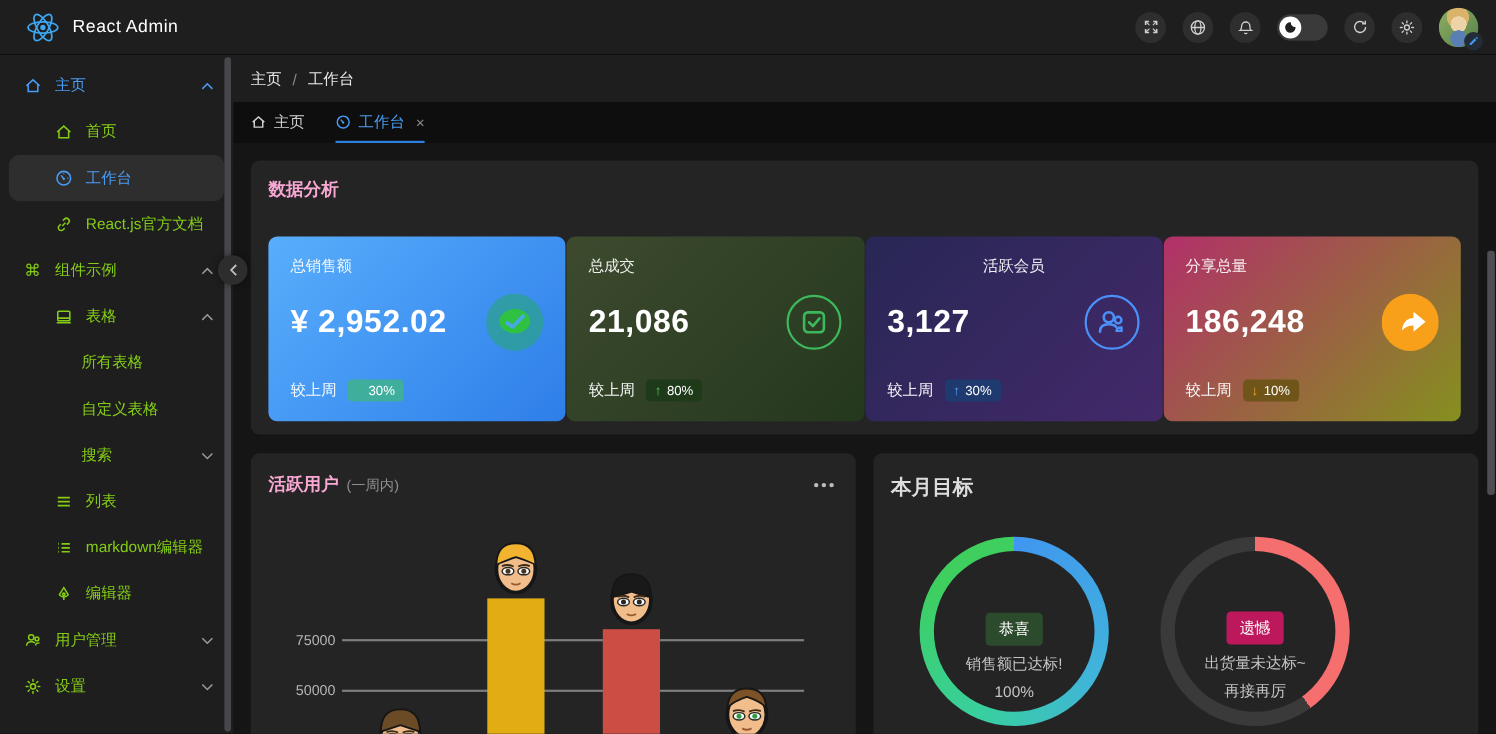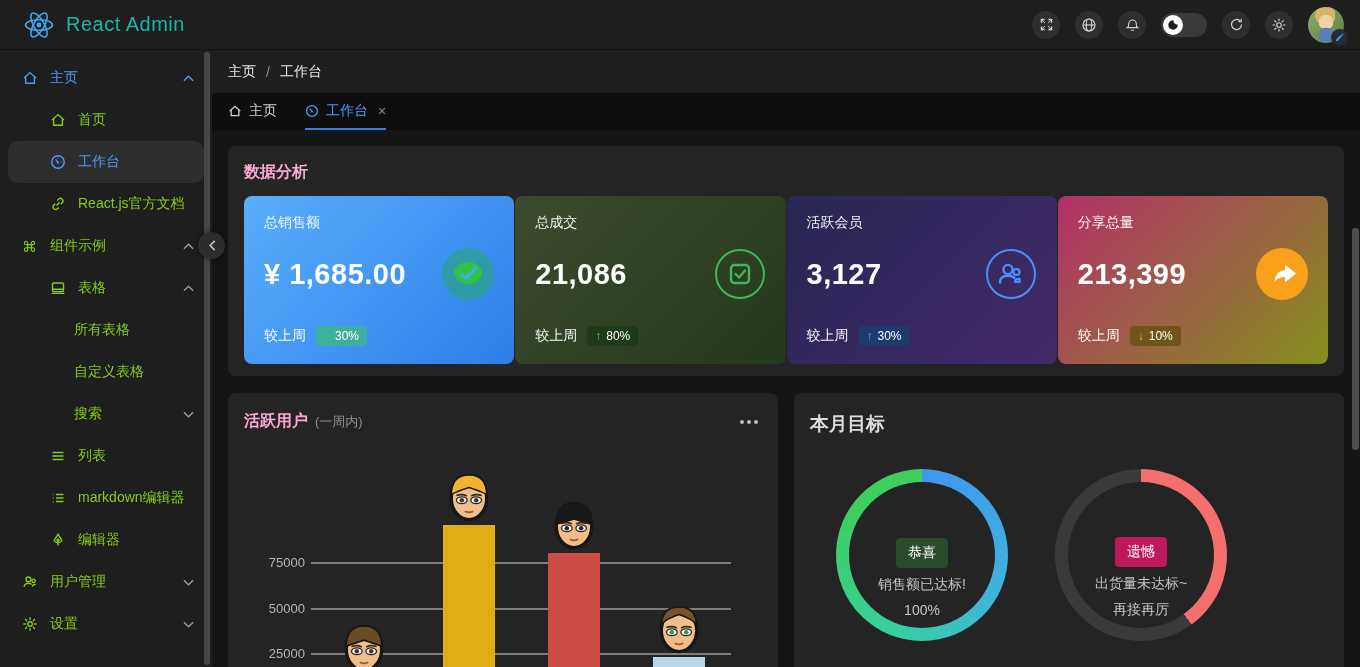--- a/index.html
+++ b/index.html
@@ -5,21 +5,21 @@
   * { margin:0; padding:0; box-sizing:border-box; }
   html,body { width:1360px; height:667px; overflow:hidden; background:#151515;
     font-family:"Liberation Sans","DejaVu Sans",sans-serif; }
   body { position:relative; color:#ddd; }
   svg { display:block; }
 
   
   .header { position:absolute; left:0; top:0; width:1360px; height:50px; background:#1e1e1e;
     border-bottom:1px solid #101010; display:flex; align-items:center; justify-content:space-between; z-index:10; }
   .logo-wrap { display:flex; align-items:center; gap:10px; padding-left:22px; cursor:pointer; }
-  .app-title { font-size:20px; color:#14b8a6; letter-spacing:.5px; }
+  .app-title { font-size:16px; color:#ffffff; letter-spacing:.5px; }
   .h-actions { display:flex; align-items:center; gap:15px; padding-right:16px; }
   .hbtn { width:28px; height:28px; border-radius:50%; background:#2e2e2e; border:none; cursor:pointer;
     display:flex; align-items:center; justify-content:center; color:#cfcfcf; }
   .toggle { width:46px; height:24px; border-radius:12px; background:#3a3a3a; position:relative; cursor:pointer; }
   .knob { position:absolute; left:2px; top:2px; width:20px; height:20px; border-radius:50%; background:#fff;
     display:flex; align-items:center; justify-content:center; }
   .avatar { width:36px; height:36px; border-radius:50%; position:relative; cursor:pointer;
     background:
       radial-gradient(circle at 50% 78%, #5a7fb5 0 22%, transparent 23%),
       radial-gradient(circle at 50% 42%, #ecd3a8 0 26%, transparent 27%),
@@ -54,21 +54,21 @@
   .tab { display:flex; align-items:center; gap:7px; margin-right:28px; font-size:14px; color:#d0d0d0; cursor:pointer;
     border-bottom:2px solid transparent; }
   .tab.active { color:#4a9cf5; border-bottom-color:#2f7fe0; }
   .tclose { color:#9a9a9a; font-size:14px; margin-left:3px; cursor:pointer; }
   .tab.active .tclose { color:#8a8a8a; }
   .content { position:relative; height:537px; background:#151515; padding:0 16px; }
 
   .panel { background:#242424; border-radius:8px; }
   .p-stats { margin-top:16px; padding:16px 16px 12px; }
   .p-stats h3, .phead h3, .p-goal h3 { font-size:16px; color:#f9a8d4; font-weight:bold; }
-  .cards { display:flex; gap:1px; margin-top:13px; }
+  .cards { display:flex; gap:1px; margin-top:32px; }
   .stat-card { flex:1; height:168px; border-radius:8px; padding:18px 20px; position:relative; color:#fff; cursor:pointer; }
   .c-title { font-size:14px; color:rgba(255,255,255,.92); }
   .c-main { display:flex; align-items:center; justify-content:space-between; margin-top:16px; }
   .c-value { font-size:29px; font-weight:bold; letter-spacing:.5px; }
   .c-foot { position:absolute; left:20px; bottom:18px; display:flex; align-items:center; gap:10px; font-size:14px;
     color:rgba(255,255,255,.95); }
   .badge { display:inline-flex; align-items:center; gap:5px; border-radius:4px; padding:3px 8px; font-size:12px; color:#fff; }
   .badge-arrow { font-weight:bold; }
 
   .row2 { display:flex; gap:16px; margin-top:17px; }
@@ -338,21 +338,21 @@
 
   <div class="content">
 
     <section class="panel p-stats">
       <h3>数据分析</h3>
       <div class="cards">
 
         <div class="stat-card" style="background: linear-gradient(135deg, rgb(88, 174, 252), rgb(46, 126, 233));">
           <div class="c-title">总销售额</div>
           <div class="c-main">
-            <div class="c-value">¥ 1,685.00</div>
+            <div class="c-value">¥ 2,952.02</div>
             <span>
               <svg width="52" height="52" viewBox="0 0 52 52">
                   <circle cx="26" cy="26" r="26" fill="#2ba08f" opacity=".75"></circle>
                   <ellipse cx="26" cy="25" rx="14" ry="11" fill="#2fc142"></ellipse>
                   <path d="M21 31 Q19 33 18.5 34 Q19.5 31.5 20 30 Z" fill="#2fc142"></path>
                   <path d="M19 26.5 24 30 33.5 20.5" fill="none" stroke="#49a8e8" stroke-width="3.4" stroke-linecap="round" stroke-linejoin="round"></path>
                 </svg>
             </span>
           </div>
           <div class="c-foot">
@@ -378,21 +378,21 @@
           </div>
           <div class="c-foot">
             <span>较上周</span>
             <span class="badge" style="background: rgb(30, 58, 25);">
               <span class="badge-arrow" style="color: rgb(76, 208, 94);">↑</span>
               <span>80%</span>
             </span>
           </div>
         </div>
 
-        <div class="stat-card" style="background: linear-gradient(135deg, rgb(40, 39, 85), rgb(67, 41, 106));">
+        <div class="stat-card" style="background: linear-gradient(135deg, rgb(40, 39, 85), rgb(67, 41, 106)); text-align: center;">
           <div class="c-title">活跃会员</div>
           <div class="c-main">
             <div class="c-value">3,127</div>
             <span>
               <svg width="52" height="52" viewBox="0 0 52 52" fill="none" stroke="#4a90f8">
                   <circle cx="26" cy="26" r="24" stroke-width="2"></circle>
                   <circle cx="23" cy="21.5" r="4.6" stroke-width="2.4"></circle>
                   <path d="M15 34.5 Q15 27.8 23 27.8 Q27.5 27.8 29.5 30" stroke-width="2.4" stroke-linecap="round"></path>
                   <circle cx="31.5" cy="24" r="3" stroke-width="2.2"></circle>
                   <path d="M30 33.8 Q30 30.4 34.6 30.8 L34.6 33.8 Z" stroke-width="2.2" stroke-linejoin="round"></path>
@@ -404,21 +404,21 @@
             <span class="badge" style="background: rgb(31, 58, 110);">
               <span class="badge-arrow" style="color: rgb(90, 162, 255);">↑</span>
               <span>30%</span>
             </span>
           </div>
         </div>
 
         <div class="stat-card" style="background: linear-gradient(135deg, rgb(178, 48, 105), rgb(133, 144, 31));">
           <div class="c-title">分享总量</div>
           <div class="c-main">
-            <div class="c-value">213,399</div>
+            <div class="c-value">186,248</div>
             <span>
               <svg width="52" height="52" viewBox="0 0 52 52">
                   <circle cx="26" cy="26" r="26" fill="#f9a01b"></circle>
                   <path d="M18.5 33.5 Q19.5 22.5 29 22 V16.5 L40 25.5 29 34.5 V29 Q22.5 29 18.5 33.5 Z" fill="#fff"></path>
                 </svg>
             </span>
           </div>
           <div class="c-foot">
             <span>较上周</span>
             <span class="badge" style="background: rgb(112, 85, 26);">

